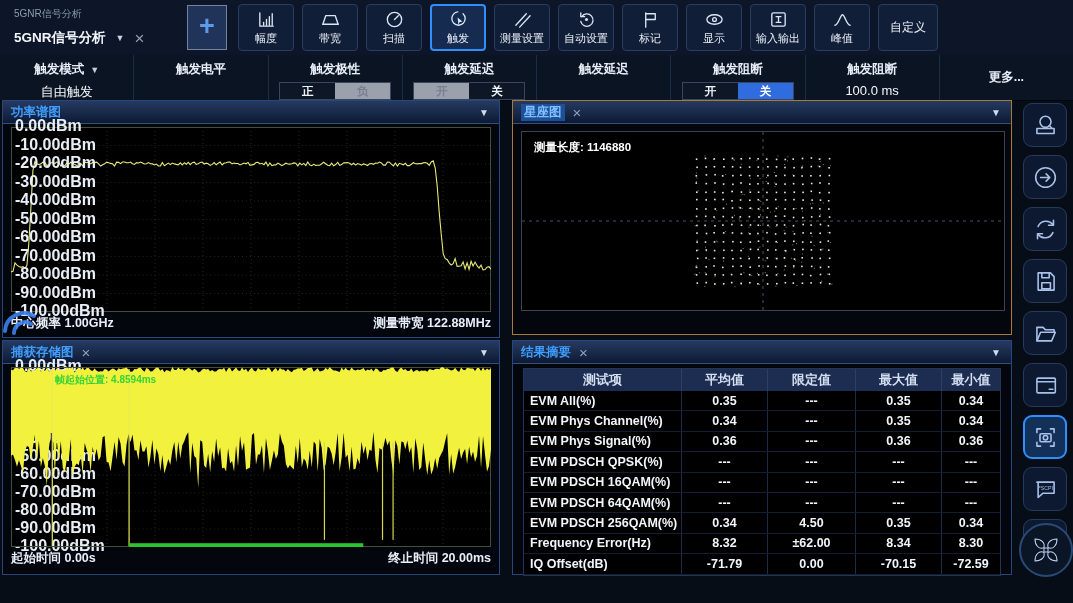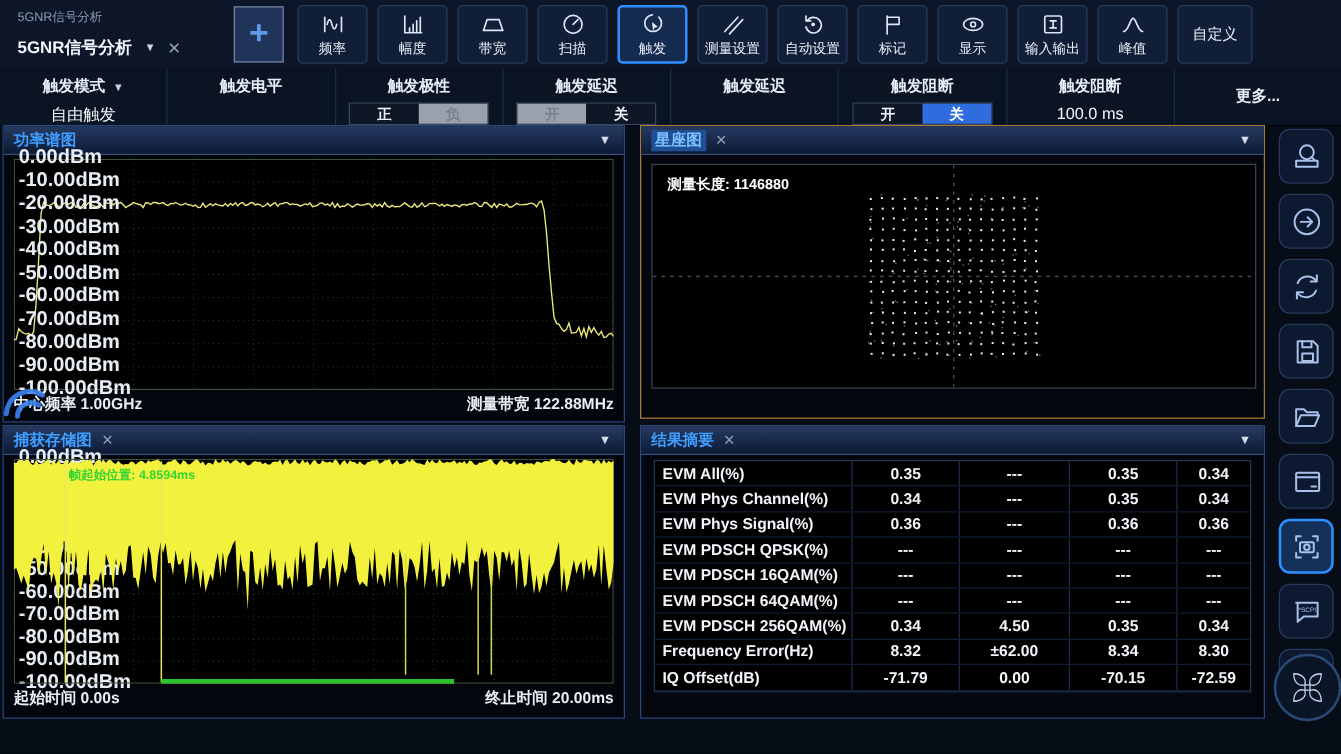--- a/index.html
+++ b/index.html
@@ -97,26 +97,20 @@
       <div class="tab-row">
         <span class="tab-big">5GNR信号分析</span>
         <span class="tab-caret">▼</span>
         <span class="tab-close">×</span>
       </div>
     </div>
     <div class="plusbtn">
       <span>+</span>
     </div>
     <div class="toolbtns" id="toolbtns">
-        <div class="tbtn">
-          <svg class="ic" viewBox="0 0 22 22">
-            <path d="M4 5v12M18 5v12M6 11c1.2-5 2.8-5 4 0s2.8 5 4 0"></path>
-          </svg>
-          <span class="tlab">频率</span>
-        </div>
         <div class="tbtn">
           <svg class="ic" viewBox="0 0 22 22">
             <path d="M4 4v14h14"></path>
             <path d="M8 14v3M11 11v6M14 8v9M17 5v12"></path>
           </svg>
           <span class="tlab">幅度</span>
         </div>
         <div class="tbtn">
           <svg class="ic" viewBox="0 0 22 22">
             <path d="M3 16l3-9h10l3 9"></path>
@@ -733,20 +727,27 @@
     </div>
   </div>
 
   <div class="panel" id="panel-results" style="left:512px;top:340px;width:500px;height:235px;">
     <div class="ptitle">
       <span class="ptname">结果摘要</span>
       <span class="pclose">×</span>
       <span class="pcaret">▼</span>
     </div>
     <div class="rtable" id="rtable">
+        <div class="trh">
+          <span>测试项</span>
+          <span>平均值</span>
+          <span>限定值</span>
+          <span>最大值</span>
+          <span>最小值</span>
+        </div>
         <div class="trr">
           <span>EVM All(%)</span>
           <span>0.35</span>
           <span>---</span>
           <span>0.35</span>
           <span>0.34</span>
         </div>
         <div class="trr">
           <span>EVM Phys Channel(%)</span>
           <span>0.34</span>

